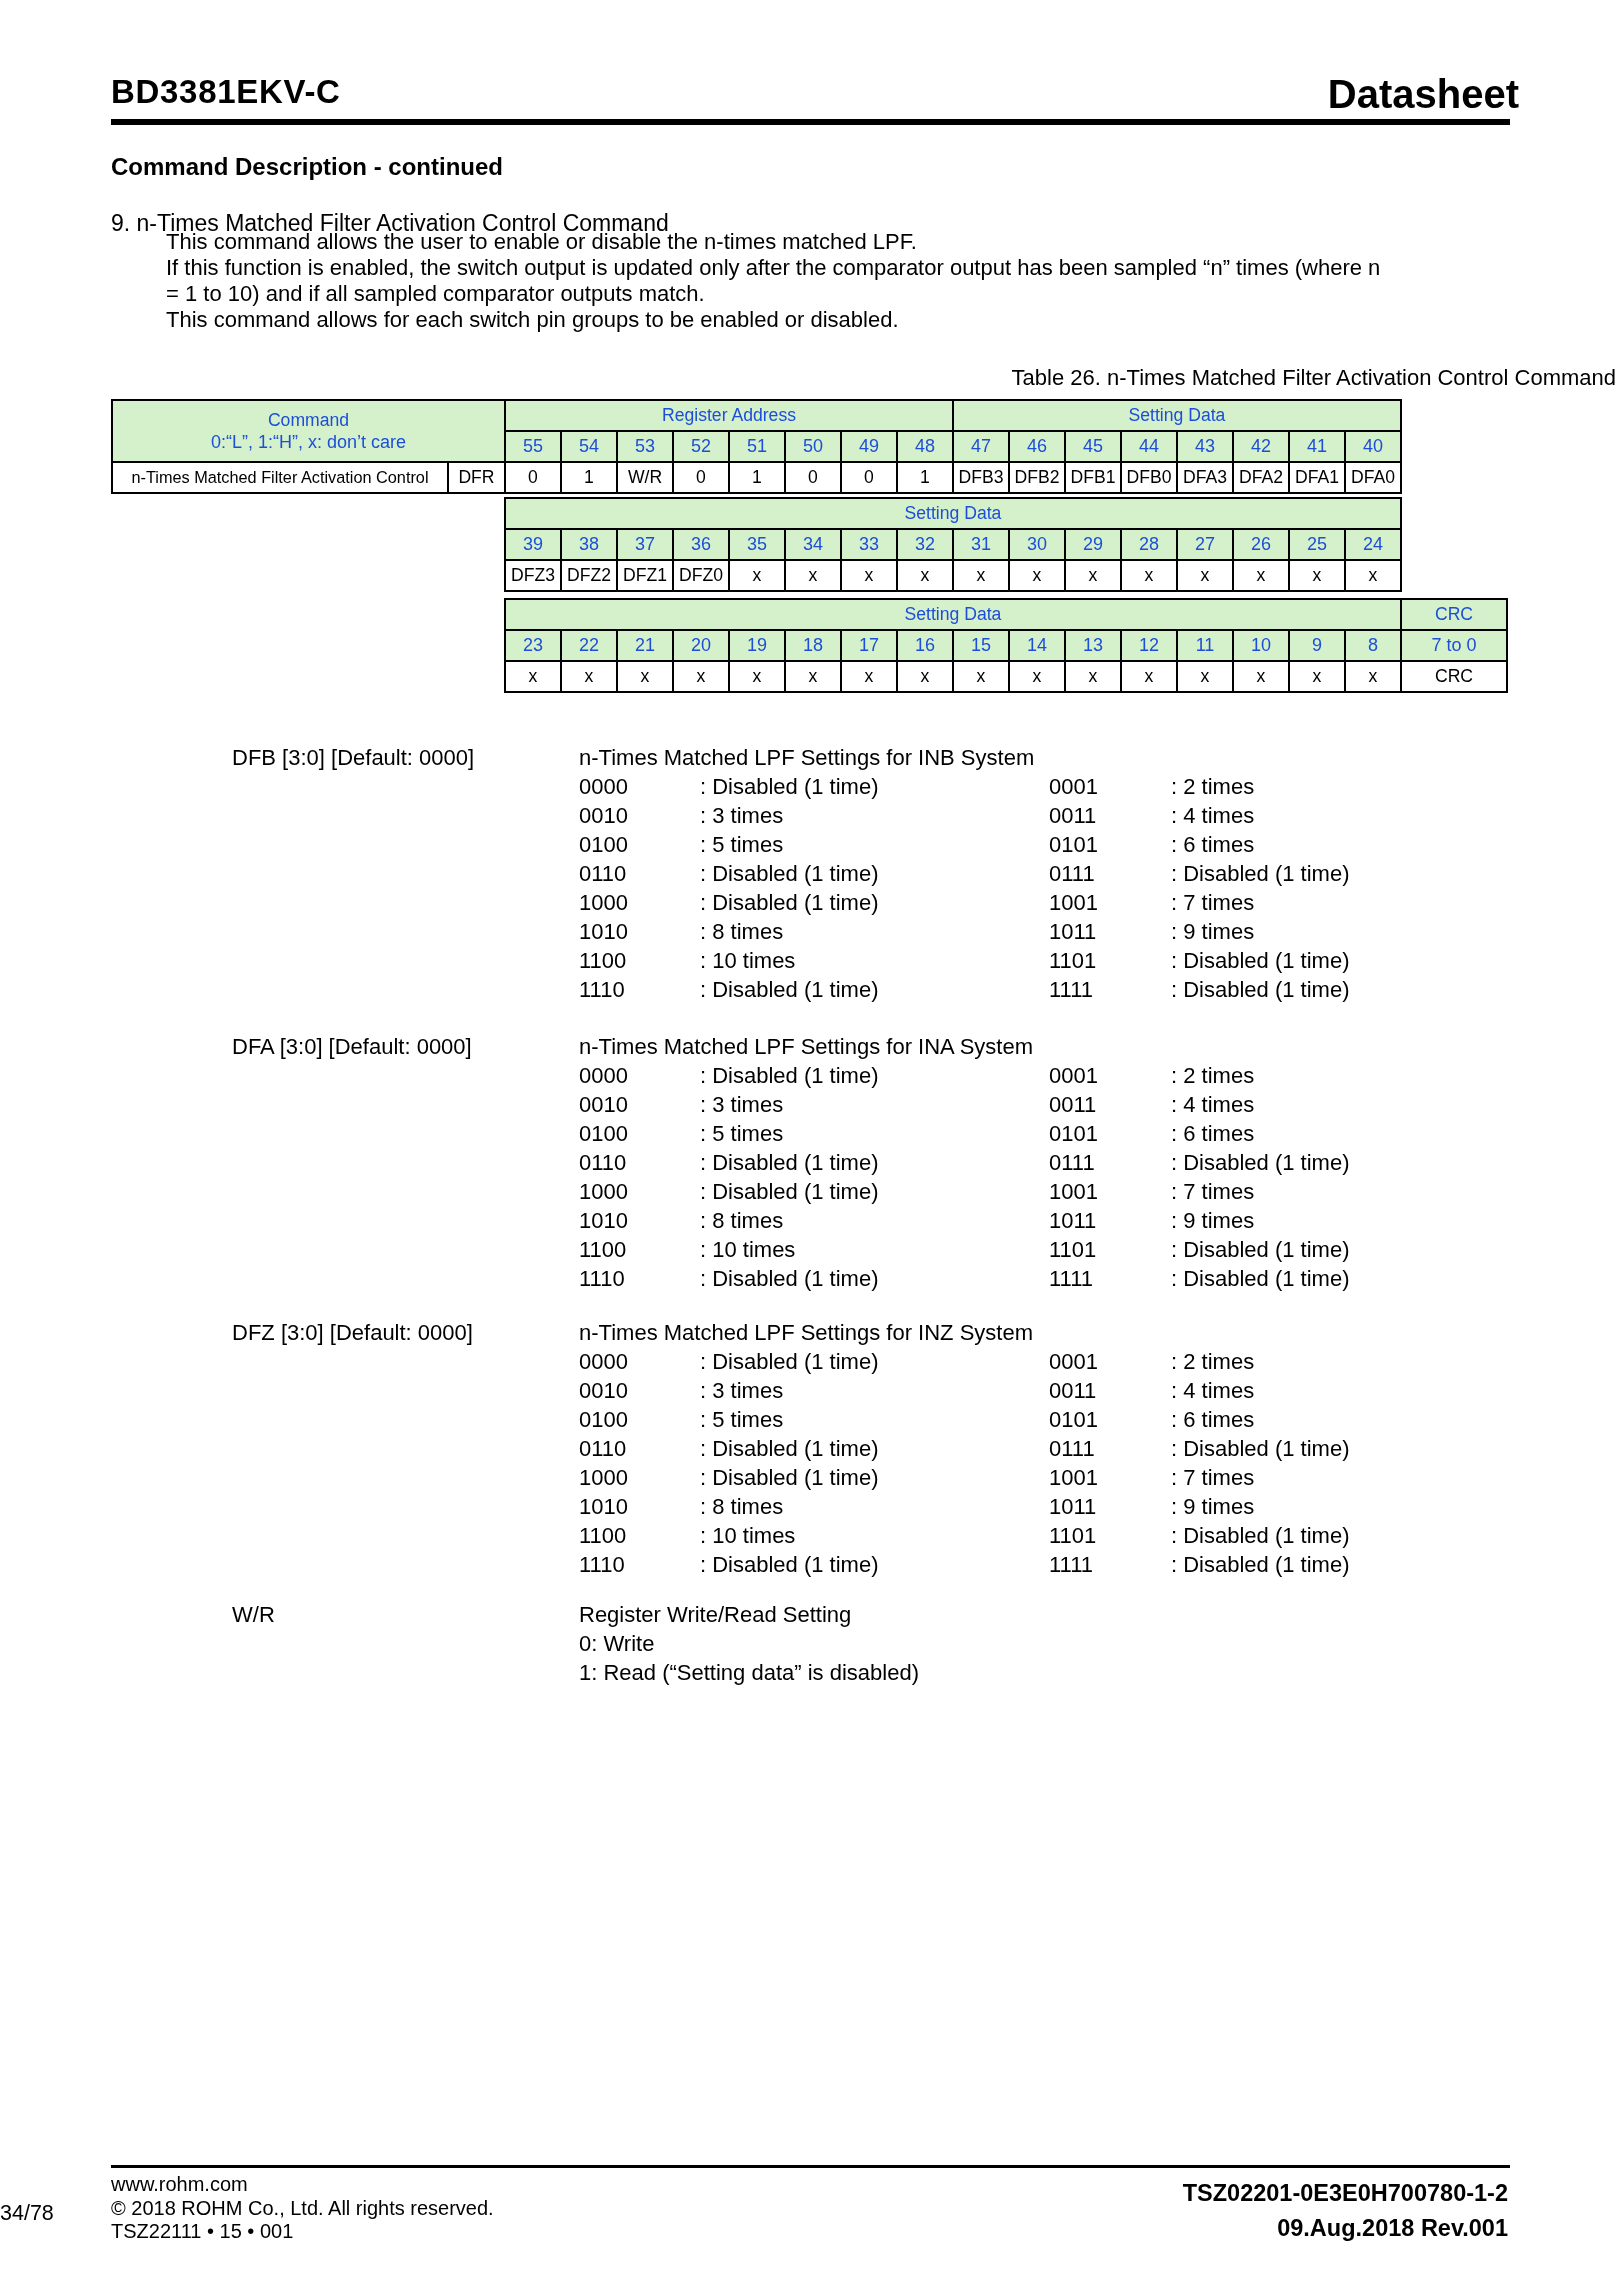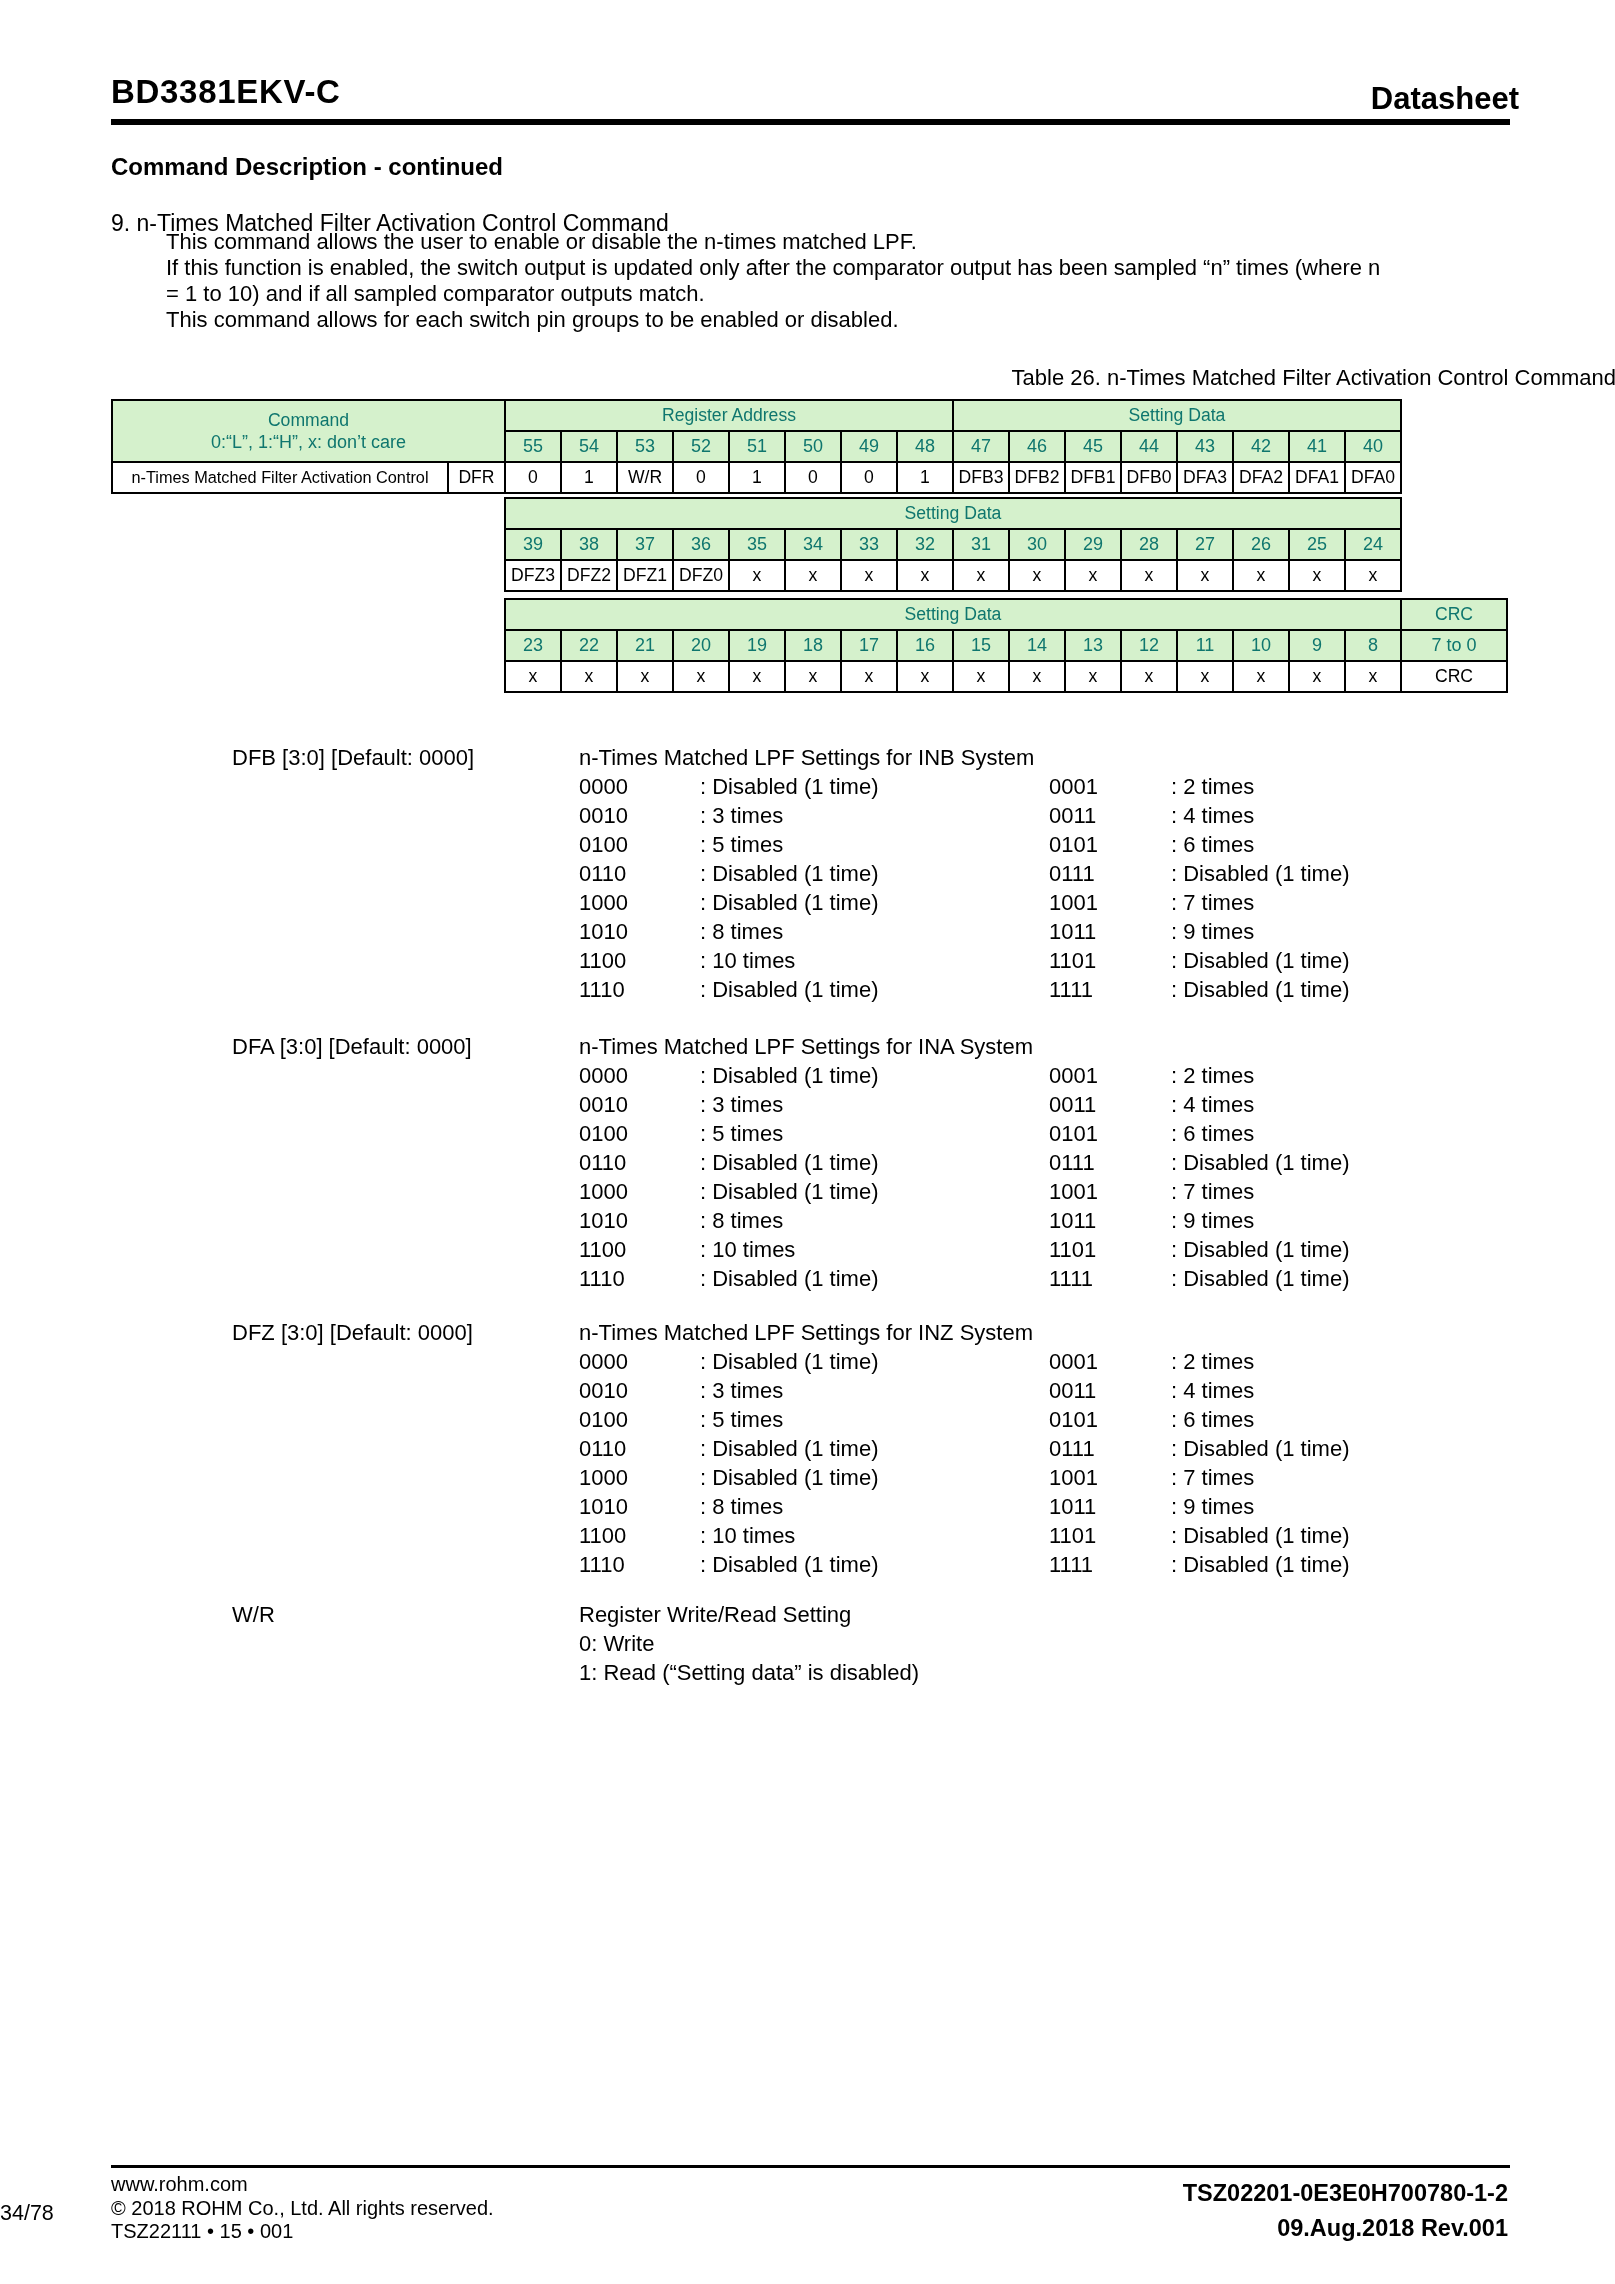--- a/index.html
+++ b/index.html
@@ -1,21 +1,21 @@
 <!DOCTYPE html>
 <html style="font-size:10.4px"><head>
 <meta charset="utf-8">
 <style>
   html,body{margin:0;padding:0;background:#fff;}
   body{font-family:"Liberation Sans","DejaVu Sans",sans-serif;color:#000;}
   .page{position:relative;width:1616px;height:2284px;background:#fff;overflow:hidden;}
 
   
   .pn{position:absolute;left:111px;top:73px;font-size:33px;font-weight:bold;letter-spacing:0.7px;}
-  .ds{position:absolute;right:97px;top:81px;font-size:31px;font-weight:600;}
+  .ds{position:absolute;right:97px;top:72px;font-size:40px;font-weight:600;}
   .hrule{position:absolute;left:111px;width:1399px;top:119px;height:5.9px;background:#000;}
 
   
   .sechead{position:absolute;left:111px;top:153px;font-size:24px;font-weight:bold;}
   .itemtitle{position:absolute;left:111px;top:210px;font-size:23px;}
   .paras{position:absolute;left:166px;top:229px;font-size:22px;}
   .pline{line-height:26px;white-space:nowrap;}
 
   
   .caption{position:absolute;left:0;width:1616px;top:365px;text-align:right;font-size:22px;}
@@ -23,21 +23,21 @@
   
   table.regtbl{position:absolute;border-collapse:collapse;table-layout:fixed;border:2.6px solid #000;}
   #t1{left:111px;top:399px;}
   #t2{left:504px;top:497px;}
   #t3{left:504px;top:598px;}
   .regtbl td{border:2px solid #000;text-align:center;vertical-align:middle;padding:0;
              font-size:17.6px;background:#fff;overflow:hidden;white-space:nowrap;}
   .regtbl tr.r-group td{height:29px;}
   .regtbl tr.r-bits td{height:29px;font-size:18px;}
   .regtbl tr.r-vals td{height:29px;}
-  .regtbl td.gh{background:#d5f1cc;color:#0f766e;}
+  .regtbl td.gh{background:#d5f1cc;color:#1d4ed8;}
   col.c-cmd{width:336px;} col.c-dfr{width:57px;} col.c-bit{width:56px;} col.c-crc{width:106px;}
   td.cmdhead{vertical-align:middle;}
   .gh-line{font-size:17.6px;line-height:23.5px;}
   .gh-sub{font-size:18px;line-height:21px;}
   td.cmdname{font-size:16.3px;}
 
   
   .defblock{position:absolute;left:0;width:1616px;font-size:22px;}
   #f-dfb{top:743px;} #f-dfa{top:1032px;} #f-dfz{top:1318px;} #f-wr{top:1600px;}
   .def-name{position:absolute;left:232px;top:0;line-height:29px;white-space:nowrap;}

